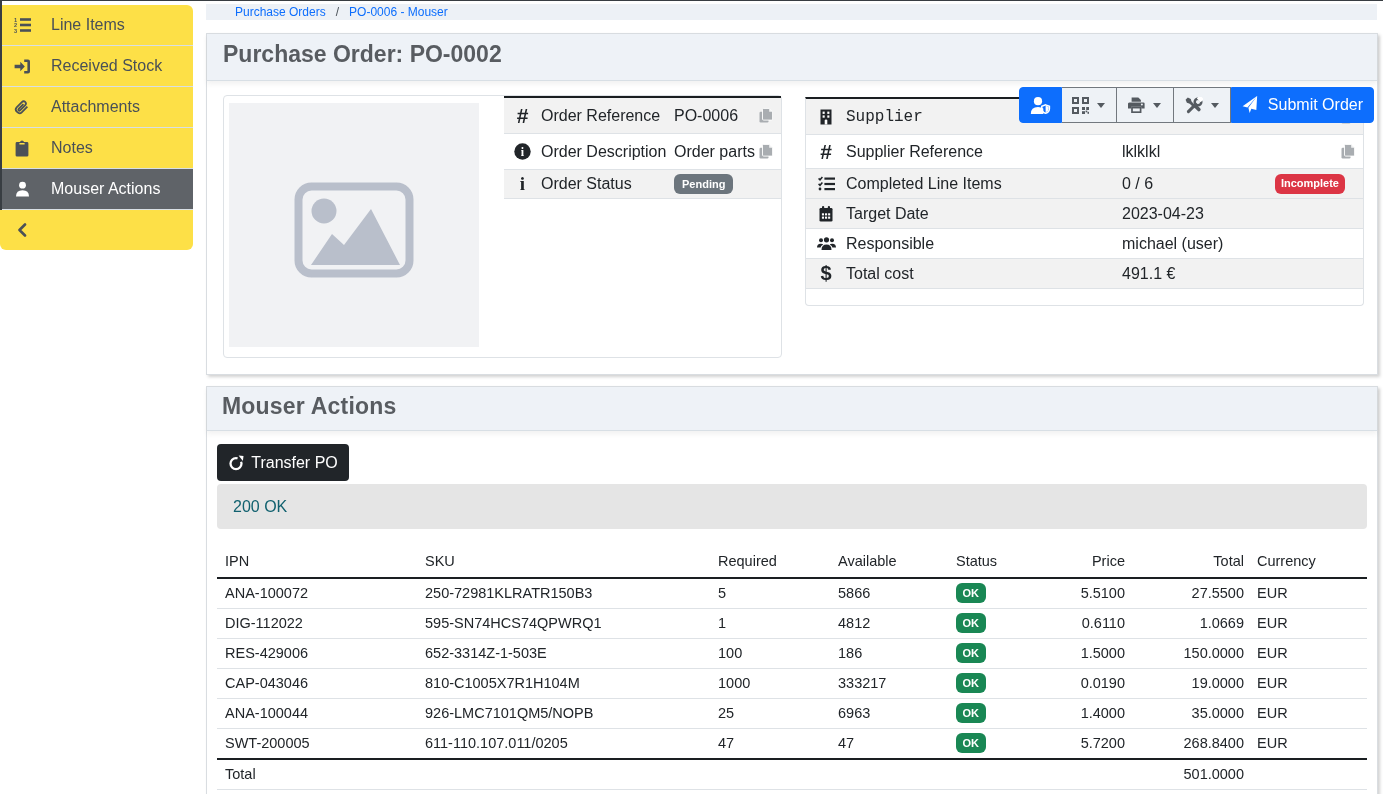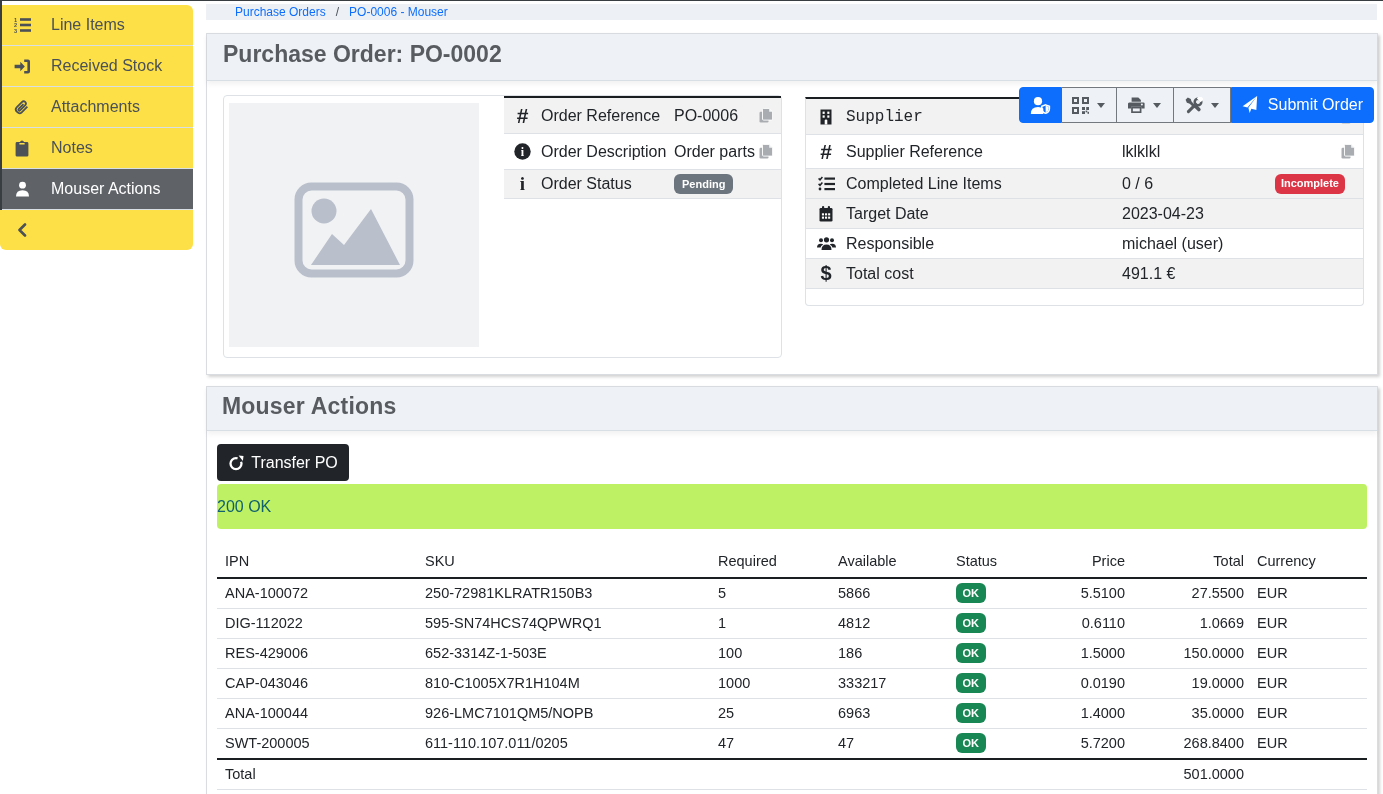--- a/index.html
+++ b/index.html
@@ -61,22 +61,22 @@
 .copyic{margin-left:auto;margin-right:8px;color:#c9cccf;display:flex;}
 .badge{display:inline-block;color:#fff;font-size:11px;font-weight:700;border-radius:6px;padding:4.5px 8px;line-height:1;}
 .badge.gray{background:#6c757d;}
 .badge.red{background:#dc3545;padding:4.5px 6px;}
 .badge.dark{background:#16191c;padding:4.5px 6px;}
 .badge.green{background:#198754;padding:4.5px 6.5px;}
 .bright{margin-left:auto;margin-right:18px;}
 
 #transferbtn{position:absolute;left:10px;top:57px;width:132px;height:37px;background:#212529;color:#fff;
   border-radius:4px;display:flex;align-items:center;justify-content:center;font-size:16px;}
-#alert{position:absolute;left:10px;top:97px;width:1150px;height:45px;background:#bef264;border-radius:4px;
-  color:#11616f;display:flex;align-items:center;padding-left:0;box-sizing:border-box;font-size:16px;}
+#alert{position:absolute;left:10px;top:97px;width:1150px;height:45px;background:#e5e5e5;border-radius:4px;
+  color:#11616f;display:flex;align-items:center;padding-left:16px;box-sizing:border-box;font-size:16px;}
 
 #mtable{position:absolute;left:10px;top:158.5px;width:1150px;border-collapse:collapse;table-layout:fixed;font-size:14.5px;}
 #mtable th{font-weight:400;text-align:left;}
 #mtable th,#mtable td{padding:0 8px;height:29px;border-top:1px solid #dee2e6;}
 #mtable thead th{border-top:none;border-bottom:2px solid #1a1e21;height:31px;}
 #mtable tr.lastrow td{border-bottom:2px solid #1a1e21;}
 #mtable tfoot td{border-top:none;border-bottom:1px solid #dee2e6;}
 .colr{text-align:right !important;}
 </style>
 </head>

